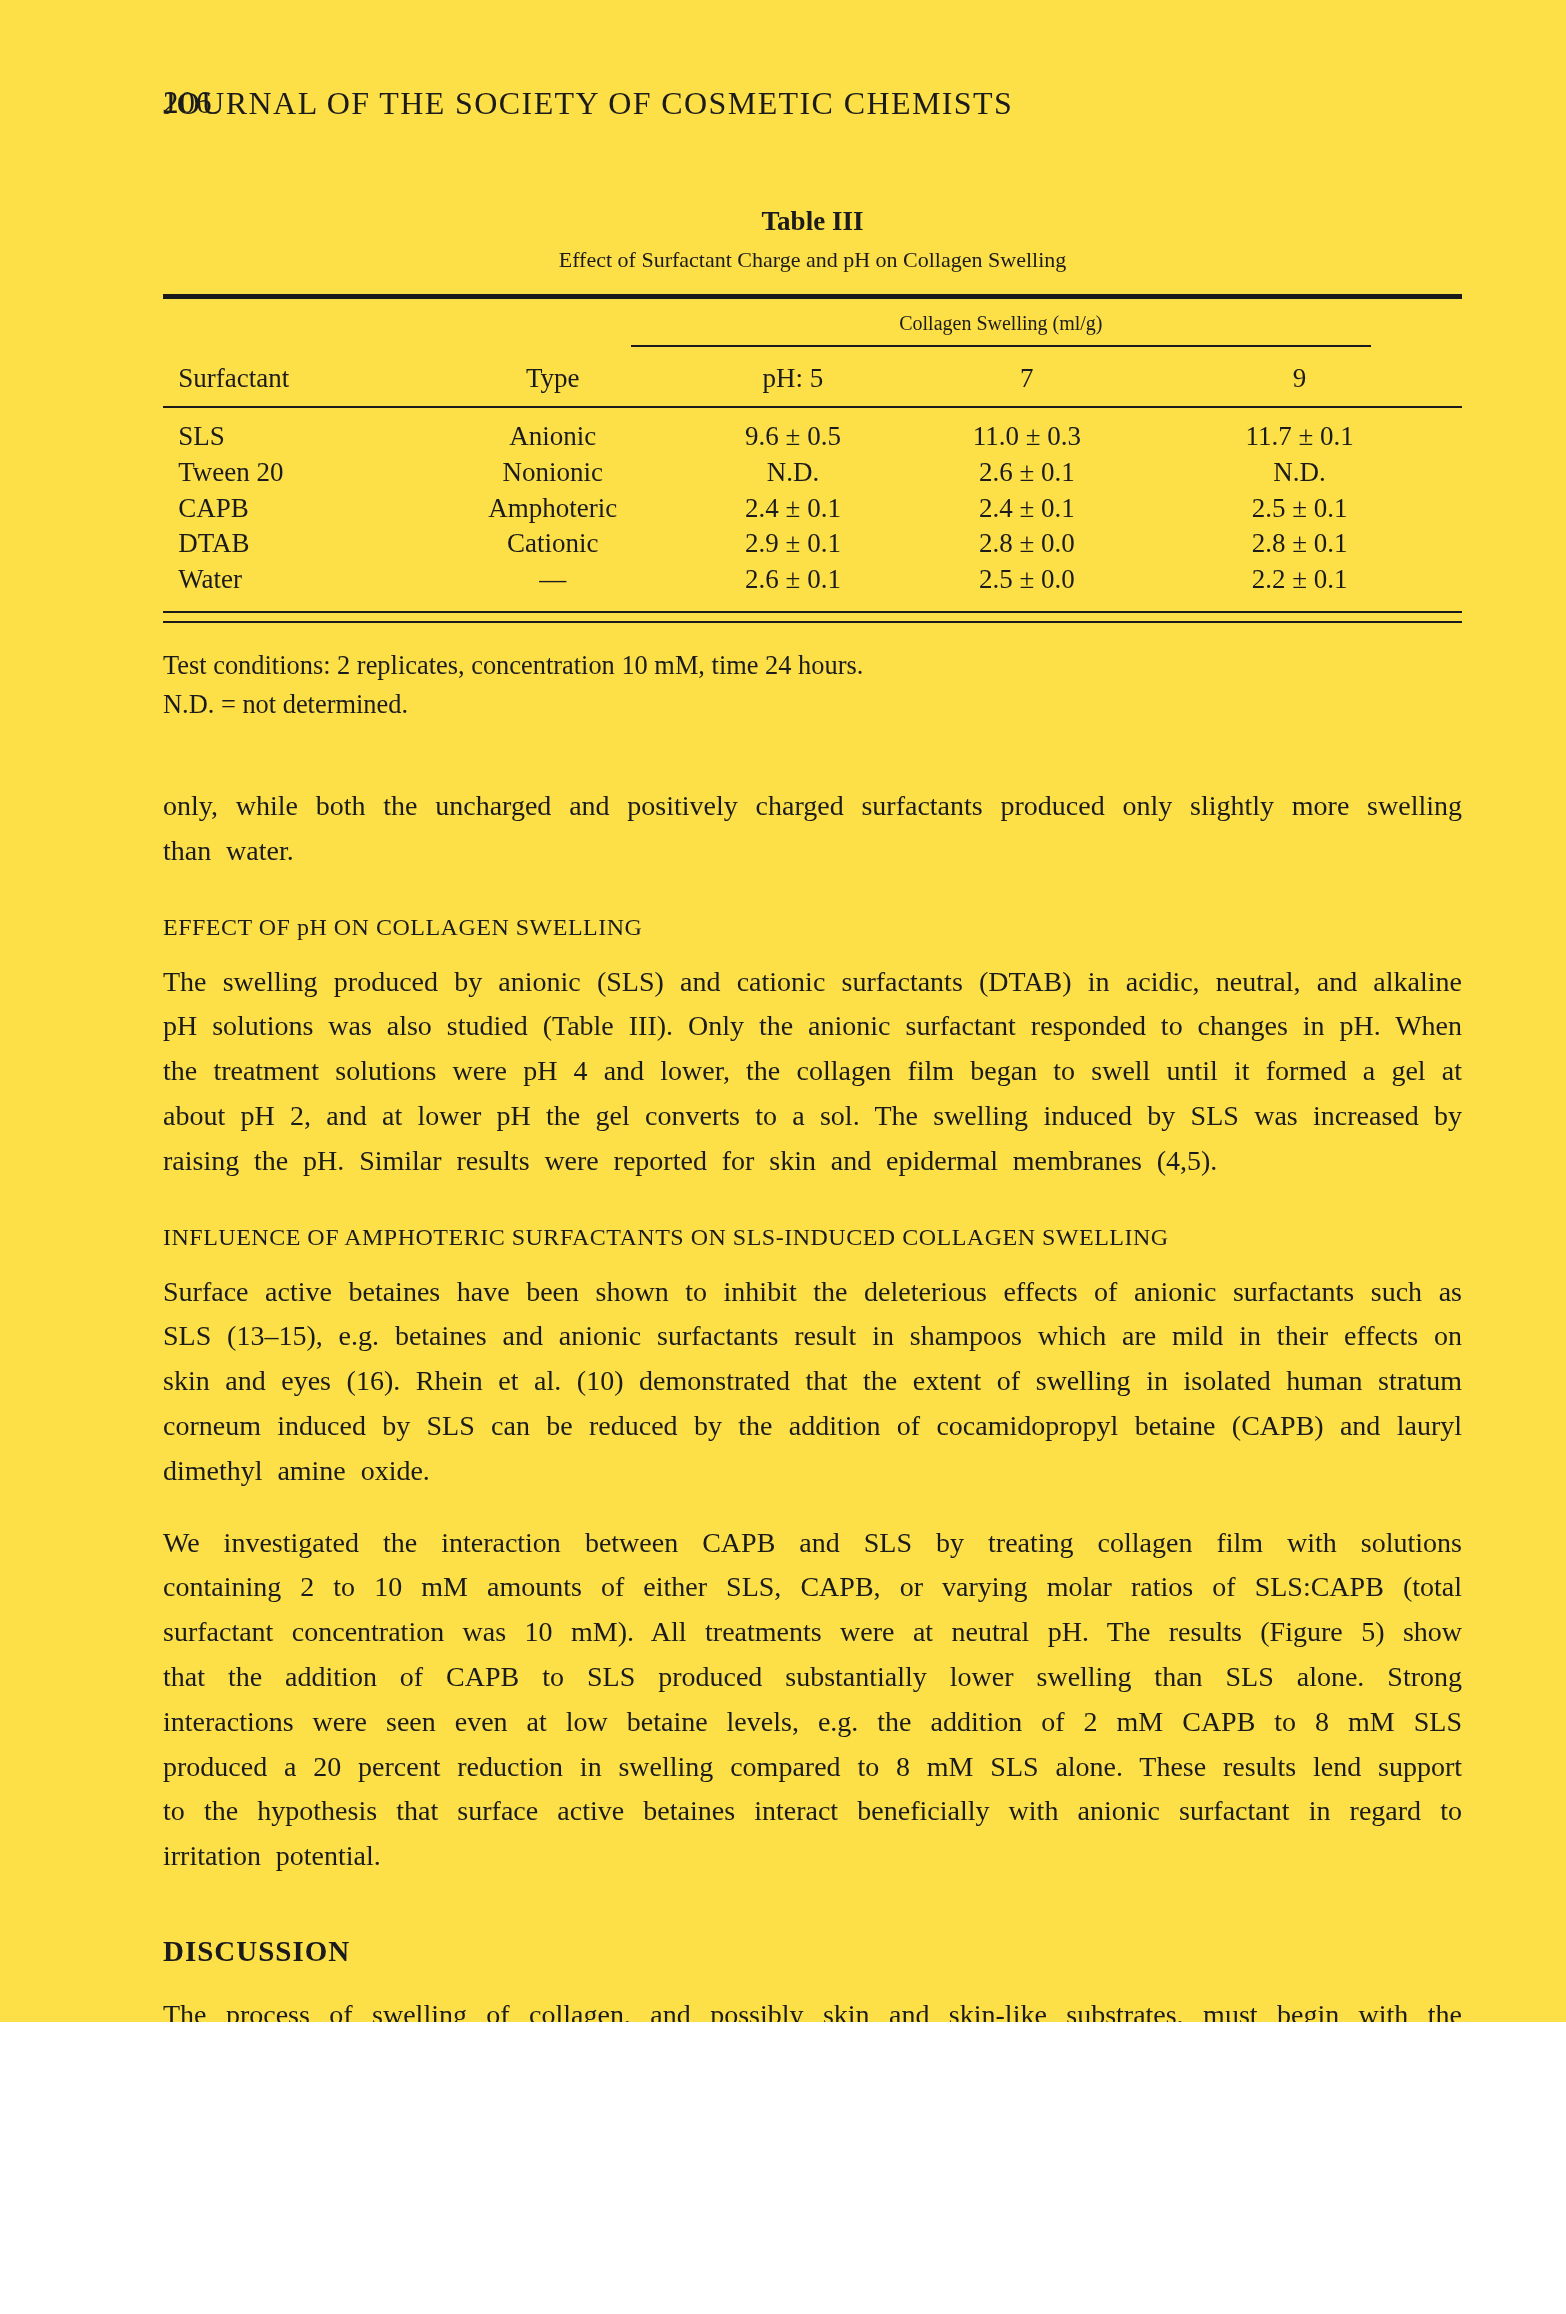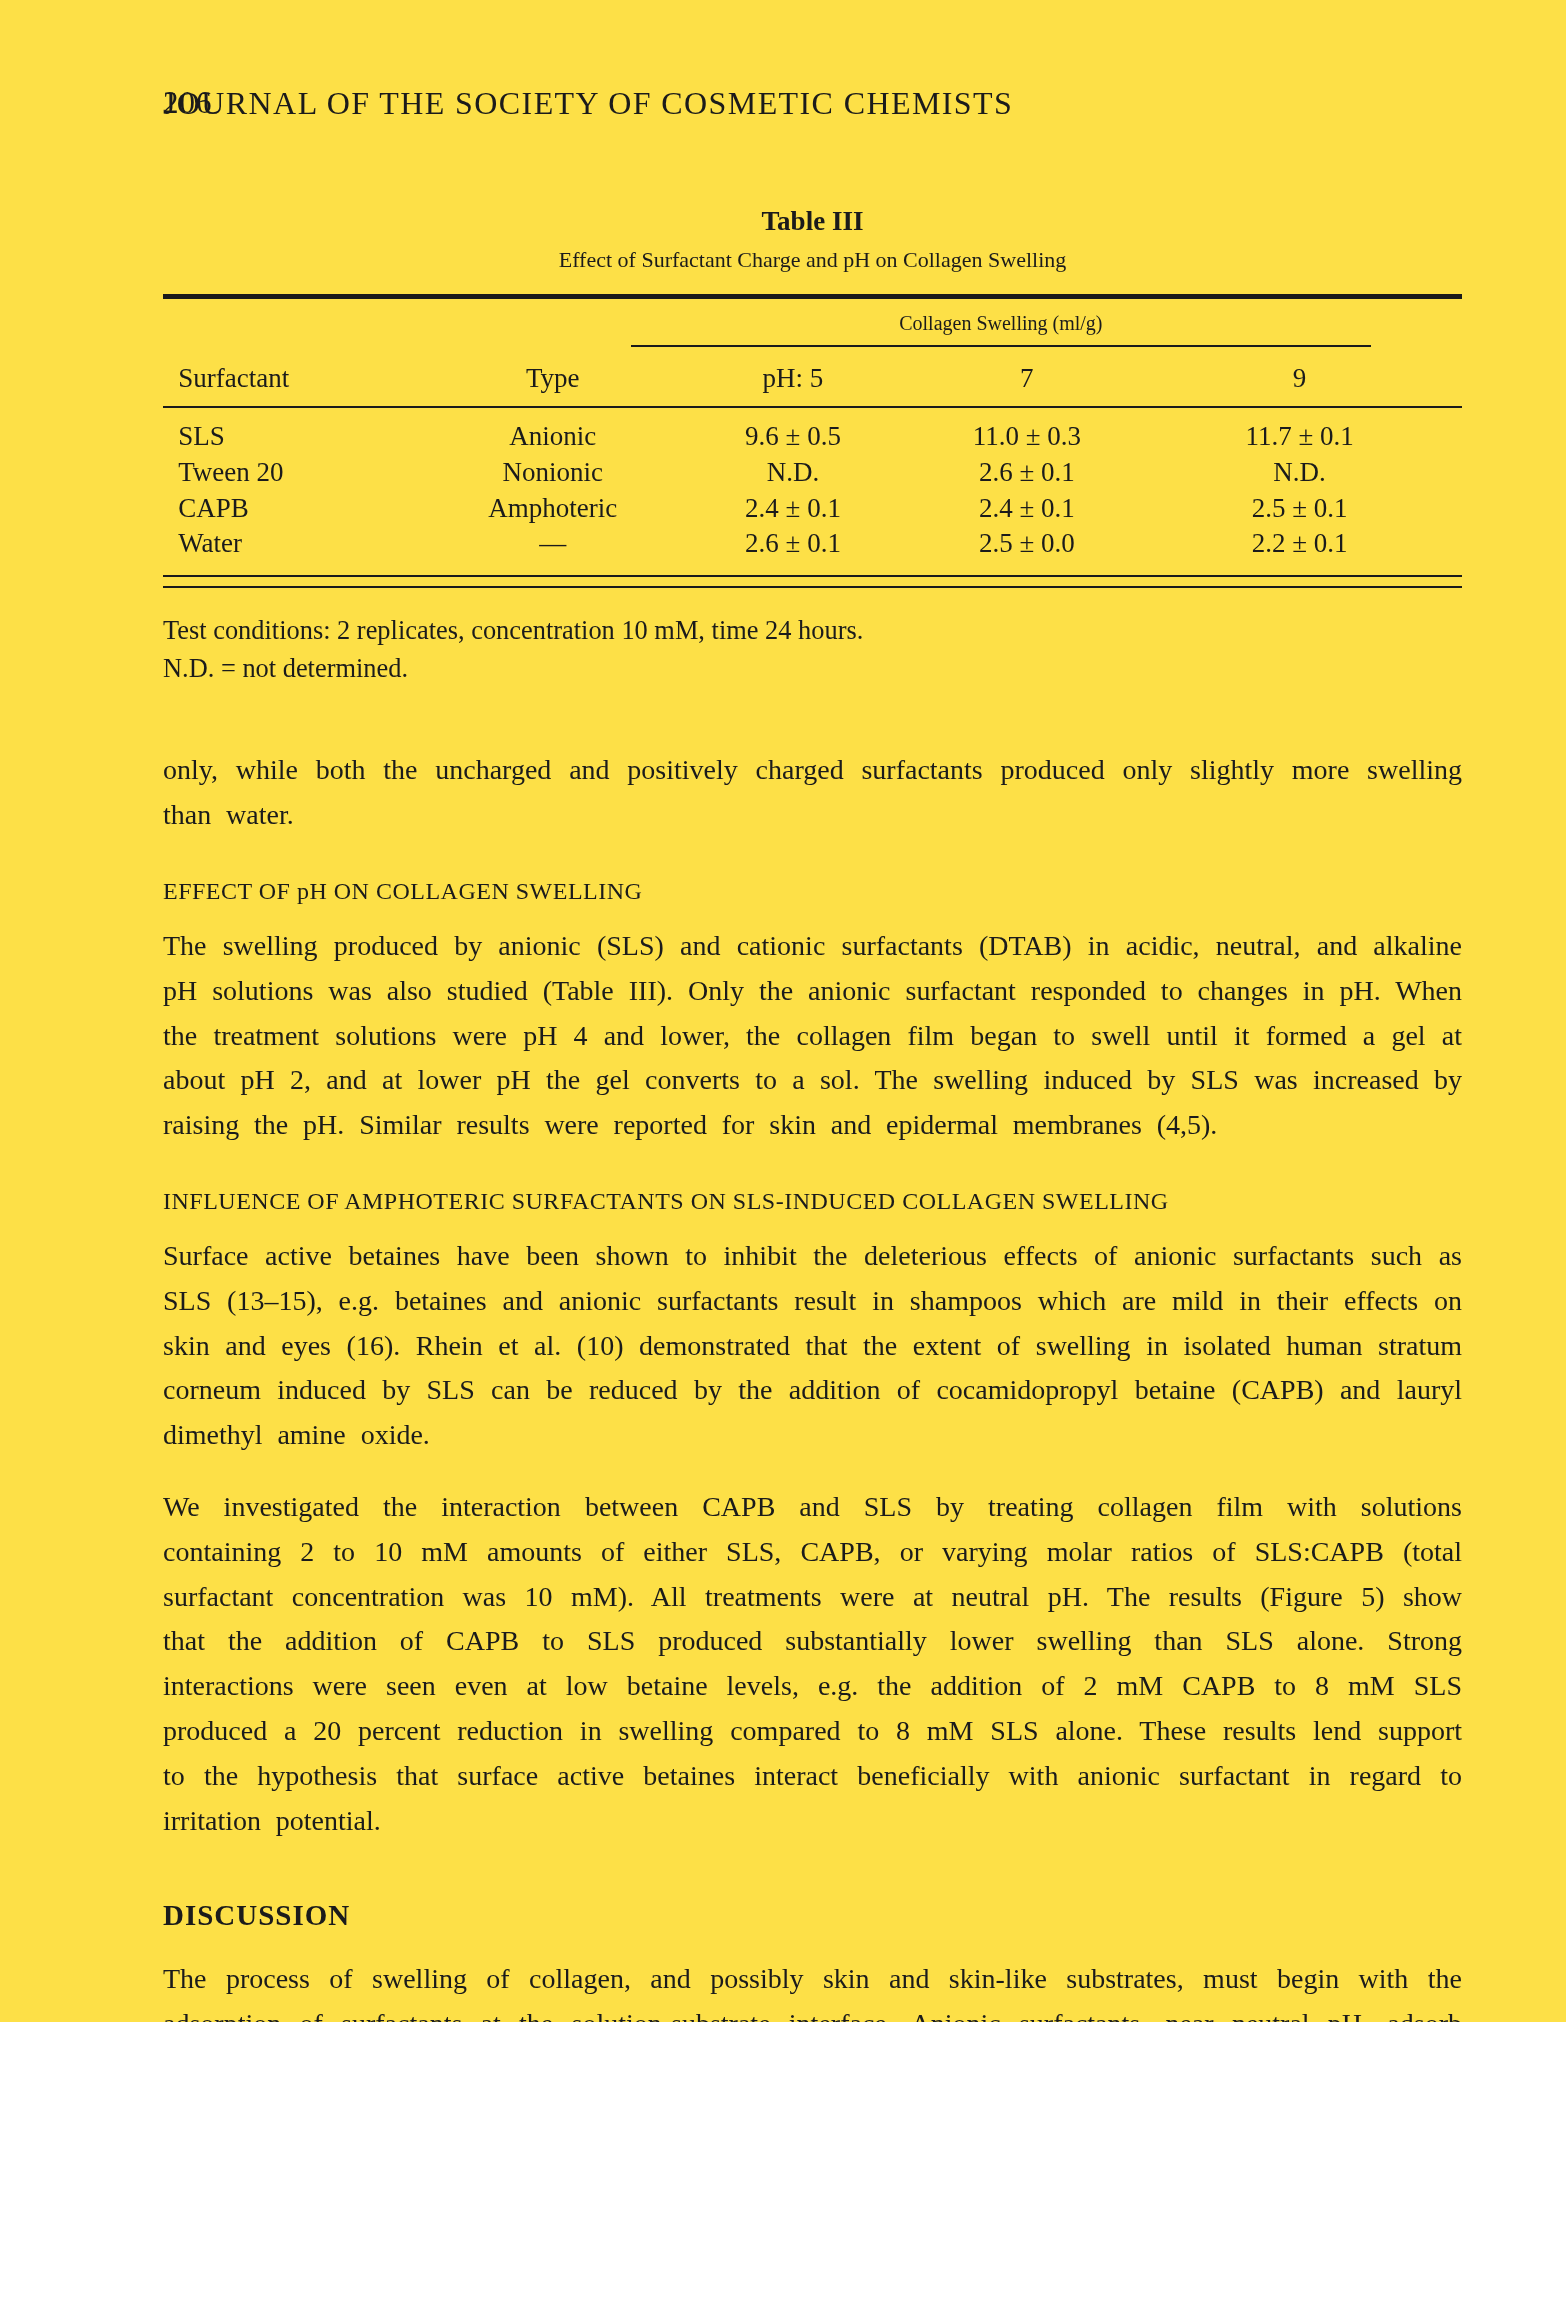--- a/index.html
+++ b/index.html
@@ -162,20 +162,27 @@
         <div class="cell-num">N.D.</div>
       </div>
       <div class="tbl-grid tbl-row">
         <div class="cell-c1">CAPB</div>
         <div class="cell-c2">Amphoteric</div>
         <div class="cell-num">2.4 ± 0.1</div>
         <div class="cell-num">2.4 ± 0.1</div>
         <div class="cell-num">2.5 ± 0.1</div>
       </div>
       <div class="tbl-grid tbl-row">
+        <div class="cell-c1">DTAB</div>
+        <div class="cell-c2">Cationic</div>
+        <div class="cell-num">2.9 ± 0.1</div>
+        <div class="cell-num">2.8 ± 0.0</div>
+        <div class="cell-num">2.8 ± 0.1</div>
+      </div>
+      <div class="tbl-grid tbl-row">
         <div class="cell-c1">Water</div>
         <div class="cell-c2">—</div>
         <div class="cell-num">2.6 ± 0.1</div>
         <div class="cell-num">2.5 ± 0.0</div>
         <div class="cell-num">2.2 ± 0.1</div>
       </div>
     </div>
 
     <div class="tbl-rule-bot1"></div>
     <div class="tbl-rule-bot2"></div>

